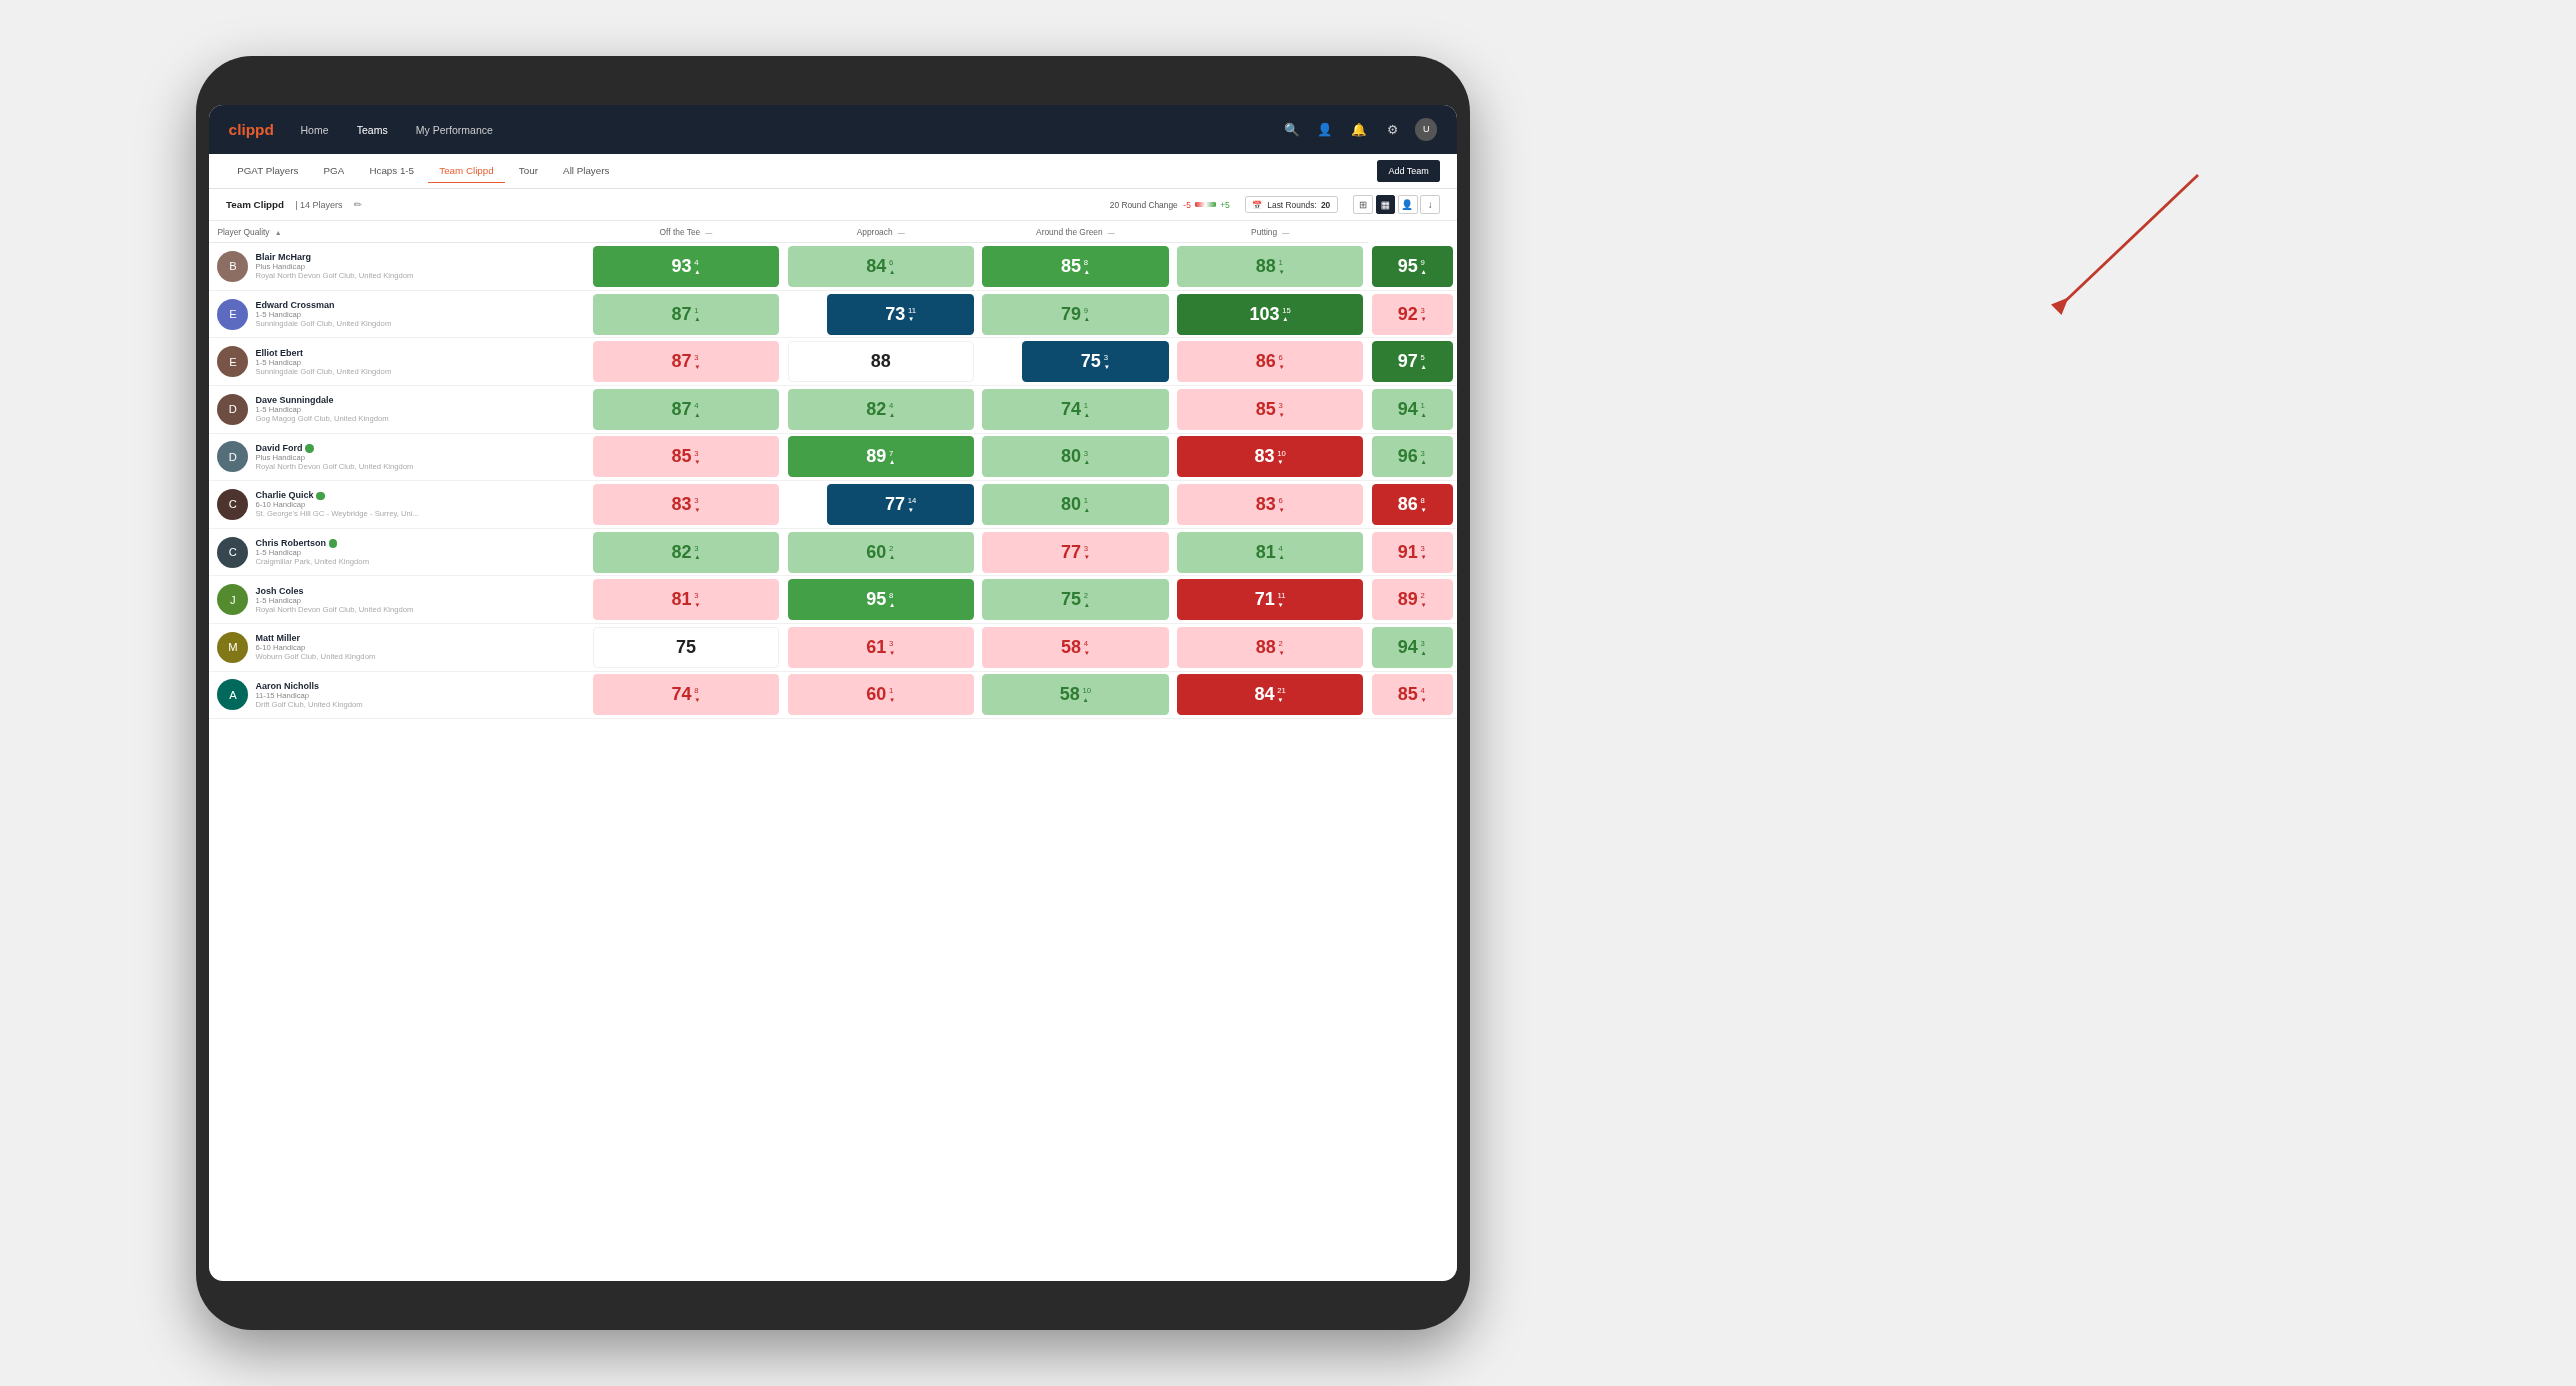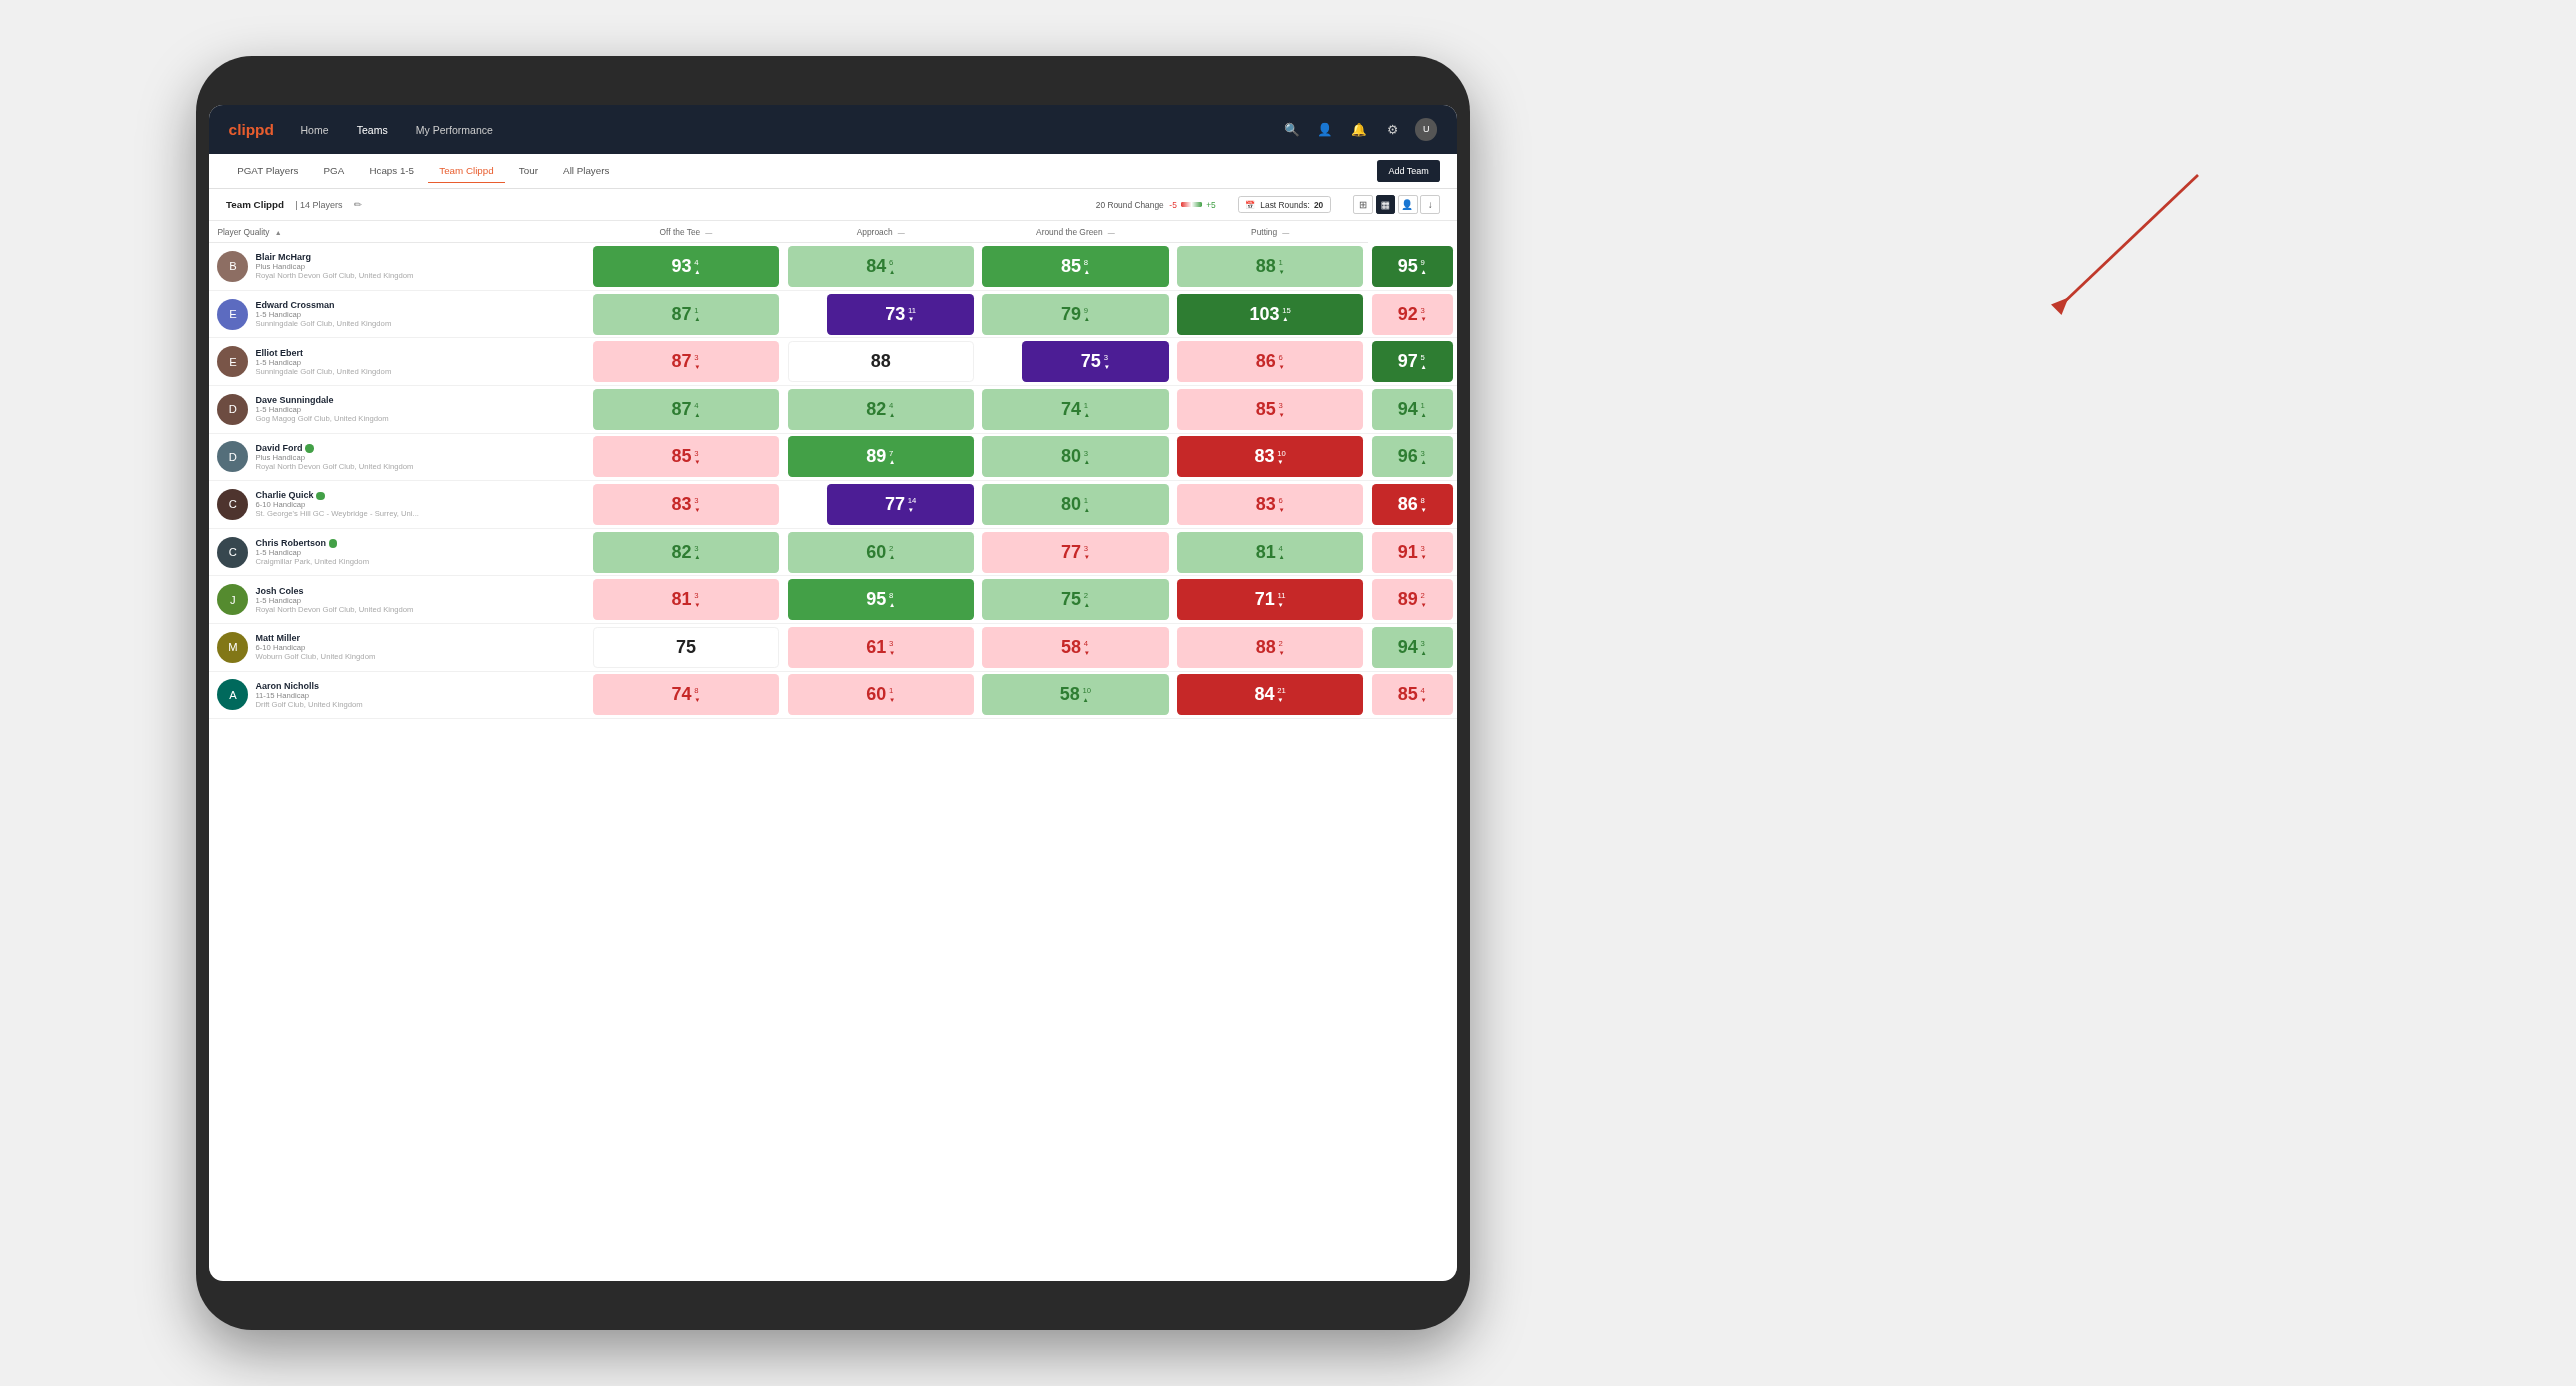--- a/index.html
+++ b/index.html
@@ -180,21 +180,21 @@
     }
     .edit-icon {
       color: #888;
       font-size: 9.8px;
       cursor: pointer;
     }
     .team-bar-right {
       margin-left: auto;
       display: flex;
       align-items: center;
-      gap: 22px;
+      gap: 15px;
     }
     .round-change {
       display: flex;
       align-items: center;
       gap: 5.6px;
       font-size: 8.4px;
       color: #555;
     }
     .round-change-bar {
       display: flex;
@@ -348,21 +348,21 @@
       gap: 0.7px;
     }
     .score-change-num { font-weight: 500; }
     .score-arrow { font-size: 6.3px; }
 
     
     .green-dark { background: #2e7d32; color: #fff; }
     .green-med { background: #43a047; color: #fff; }
     .green-light { background: #a5d6a7; color: #2e7d32; }
     .red-dark { background: #c62828; color: #fff; }
-    .red-med { background: #4c1d95; color: #fff; margin-left: 44px; }
+    .red-med { background: #0c4a6e; color: #fff; margin-left: 44px; }
     .red-light { background: #ffcdd2; color: #c62828; }
     .white-bg { background: #fff; color: #222; border: 0.7px solid #f0f0f0; }
   </style>
 </head>
 <body>
 
 <div class="annotation-area">
 
   <svg class="annotation-arrow" viewBox="0 0 280 220" xmlns="http://www.w3.org/2000/svg">
     <line x1="260" y1="10" x2="60" y2="200" stroke="#c0392b" stroke-width="4"></line>

